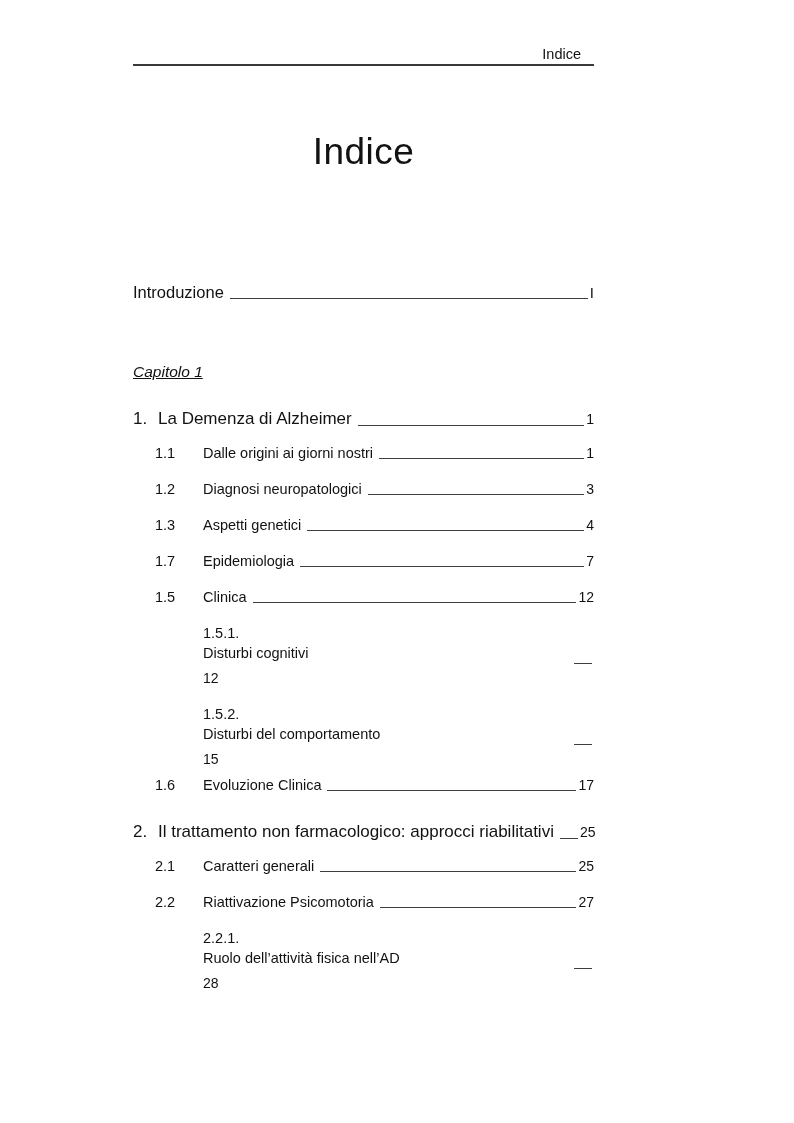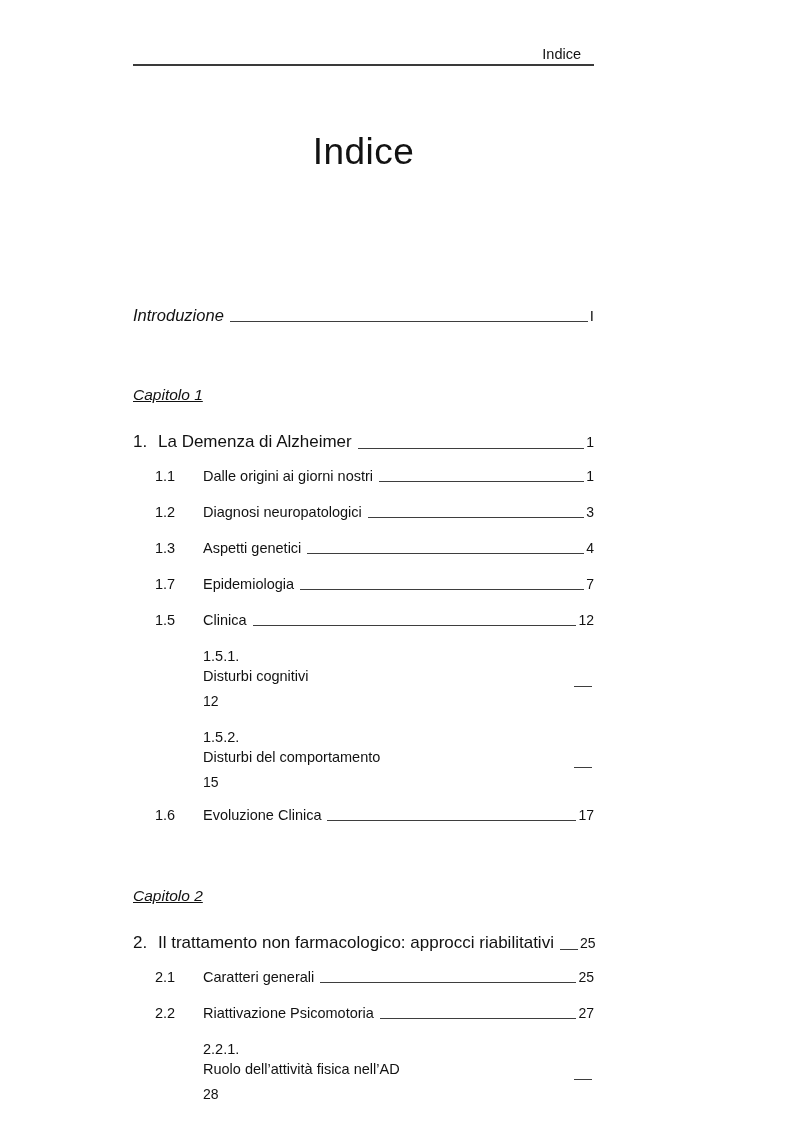--- a/index.html
+++ b/index.html
@@ -35,21 +35,21 @@
   .leader{
     flex:1 1 auto;
     min-width:18px;
     align-self:flex-end;
     border-bottom:1.4px solid #3e3e3e;
     margin:0 2px 4px 6px;
   }
   .pg{flex:none;font-size:14px;}
 
   .intro-row{margin-top:107px;font-size:16.5px;line-height:22px;}
-  .intro-row .label{font-style:italic;margin-top:23px;}
+  .intro-row .label{}
   .intro-row .leader{margin-bottom:5px;}
   .intro-row .pg{font-size:15px;}
 
   .chapter-heading{
     font-style:italic;
     font-size:15.5px;
     line-height:21px;
     text-decoration:underline;
   }
   .ch1-heading{margin-top:57px;}
@@ -59,21 +59,21 @@
   .main-row .num{width:25px;}
   .main-row .leader{margin-bottom:5px;}
 
   .sub-row{margin-top:16px;font-size:14.5px;line-height:20px;padding-left:22px;}
   .sub-row .num{width:48px;}
 
   .subsub-row{margin-top:16px;font-size:14.5px;line-height:20px;padding-left:70px;flex-direction:column;}
   .subsub-row .num{width:52px;}
 
   .first-sub{margin-top:12px;}
-  .gap-above{margin-top:13px;}
+  .gap-above{margin-top:6px;}
 </style>
 </head>
 <body>
 
 <div class="page">
 
   <div class="running-header">
     <span>Indice</span>
   </div>
 
@@ -146,21 +146,20 @@
     </div>
 
     <div class="row sub-row gap-above">
       <span class="num">1.6</span>
       <span class="label">Evoluzione Clinica</span>
       <span class="leader"></span>
       <span class="pg">17</span>
     </div>
 
 
-    <div class="chapter-heading ch2-heading">Capitolo 2</div>
 
     <div class="row main-row">
       <span class="num">2.</span>
       <span class="label">Il trattamento non farmacologico: approcci riabilitativi</span>
       <span class="leader"></span>
       <span class="pg">25</span>
     </div>
 
     <div class="row sub-row first-sub">
       <span class="num">2.1</span>

